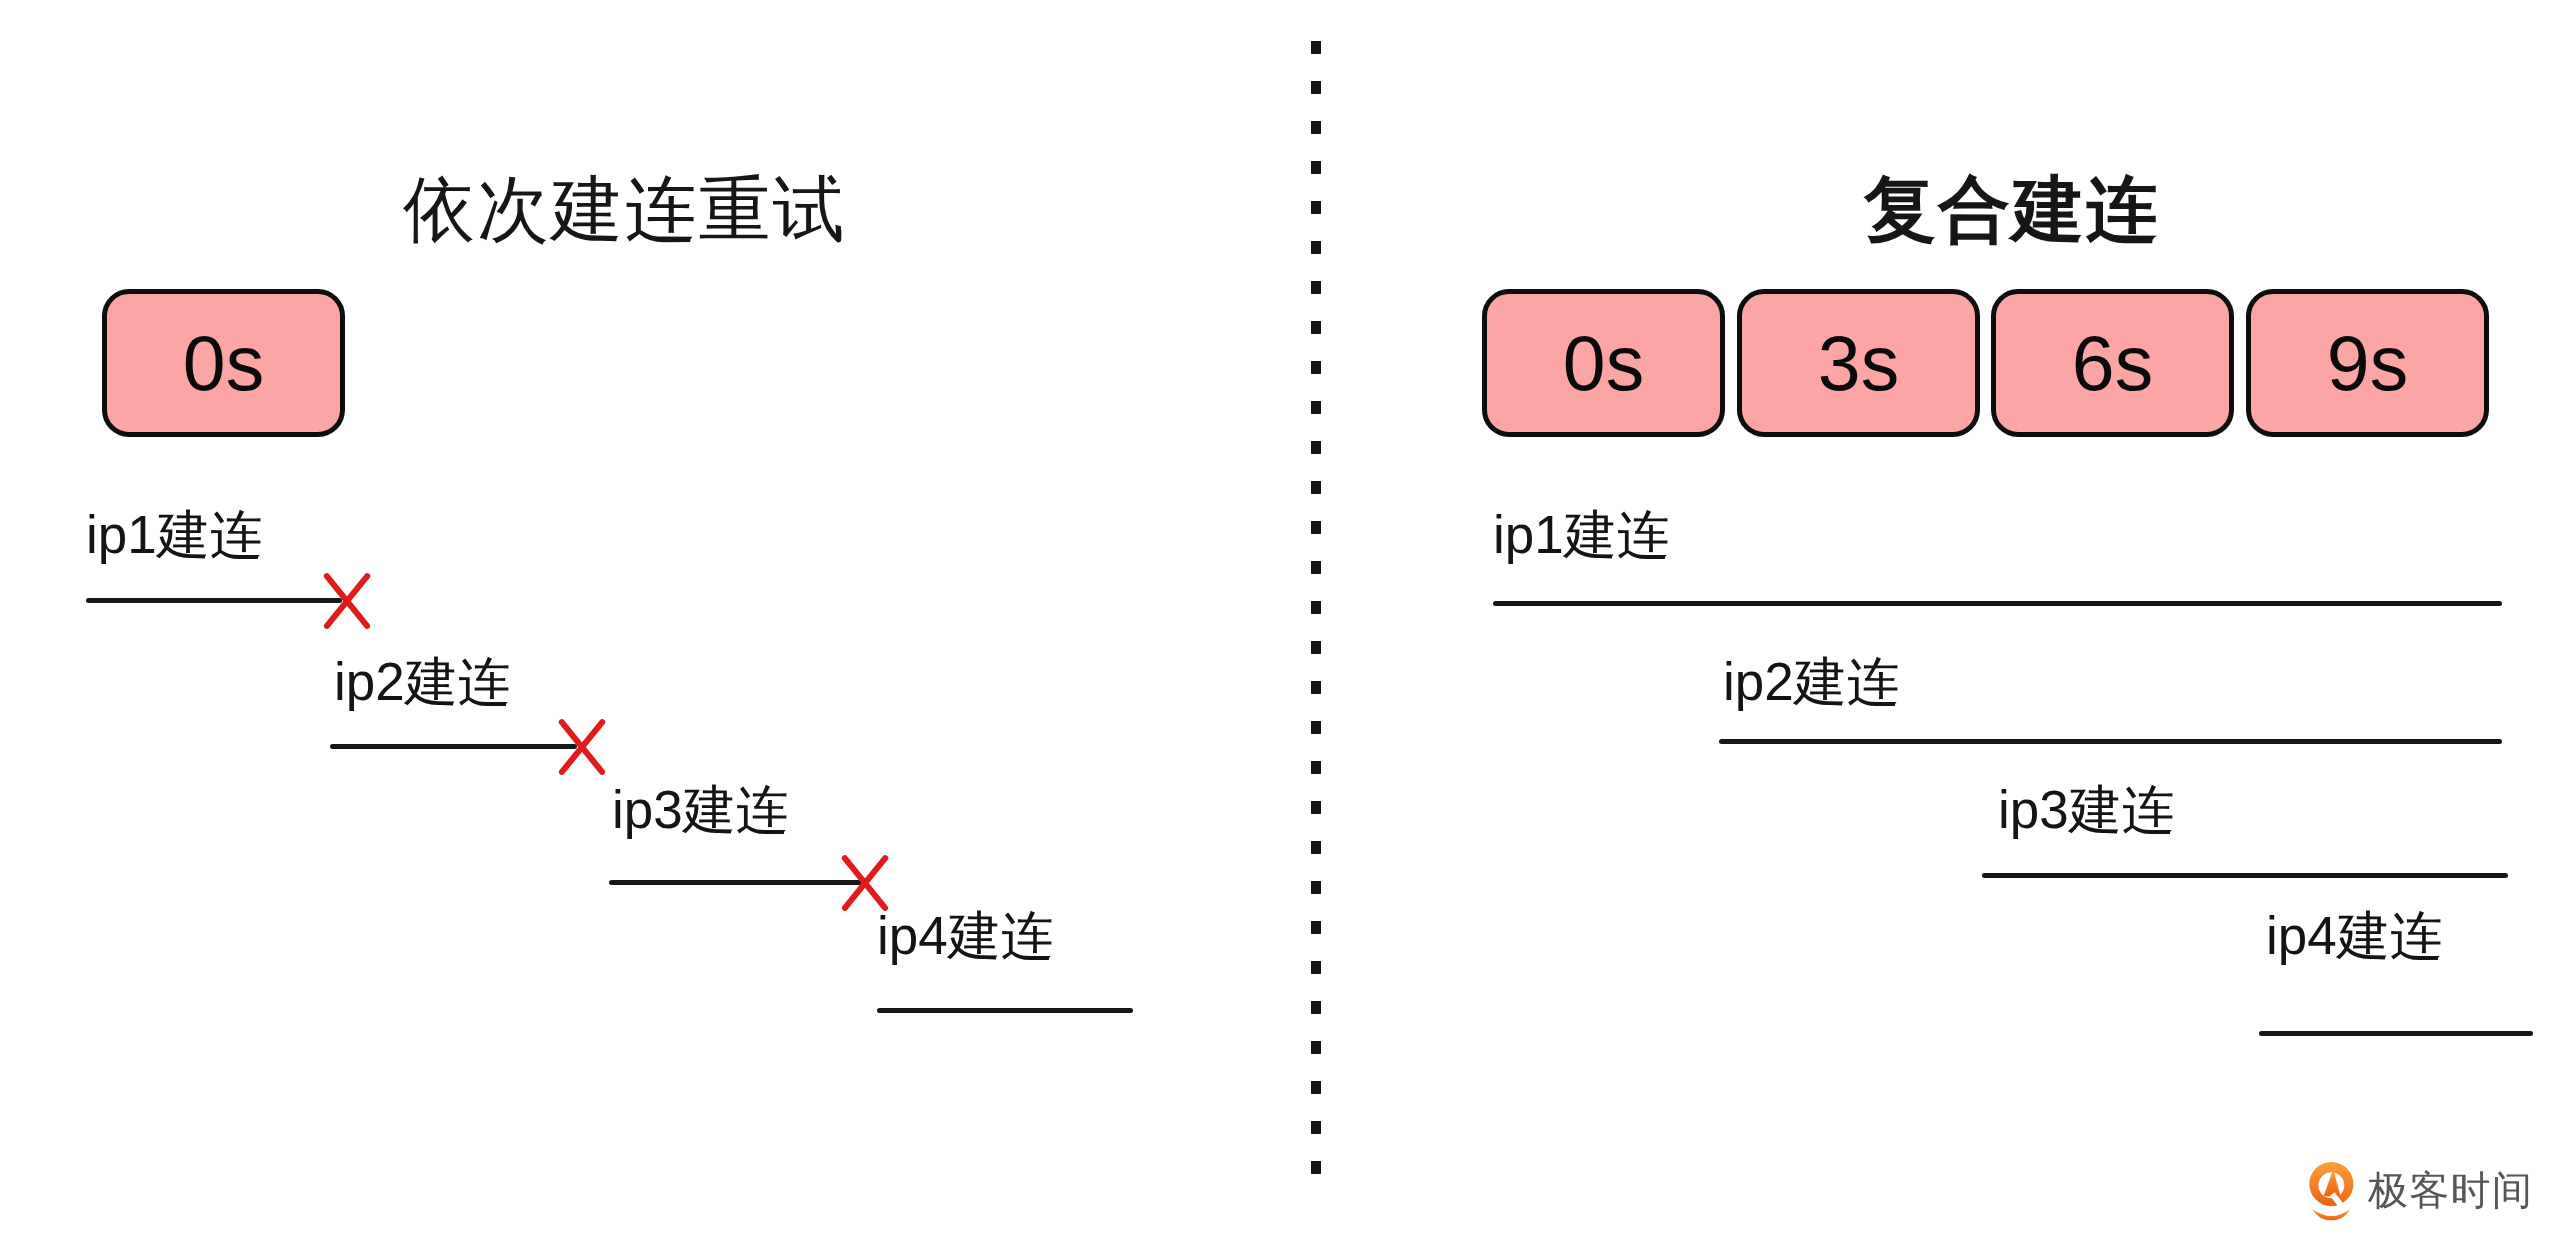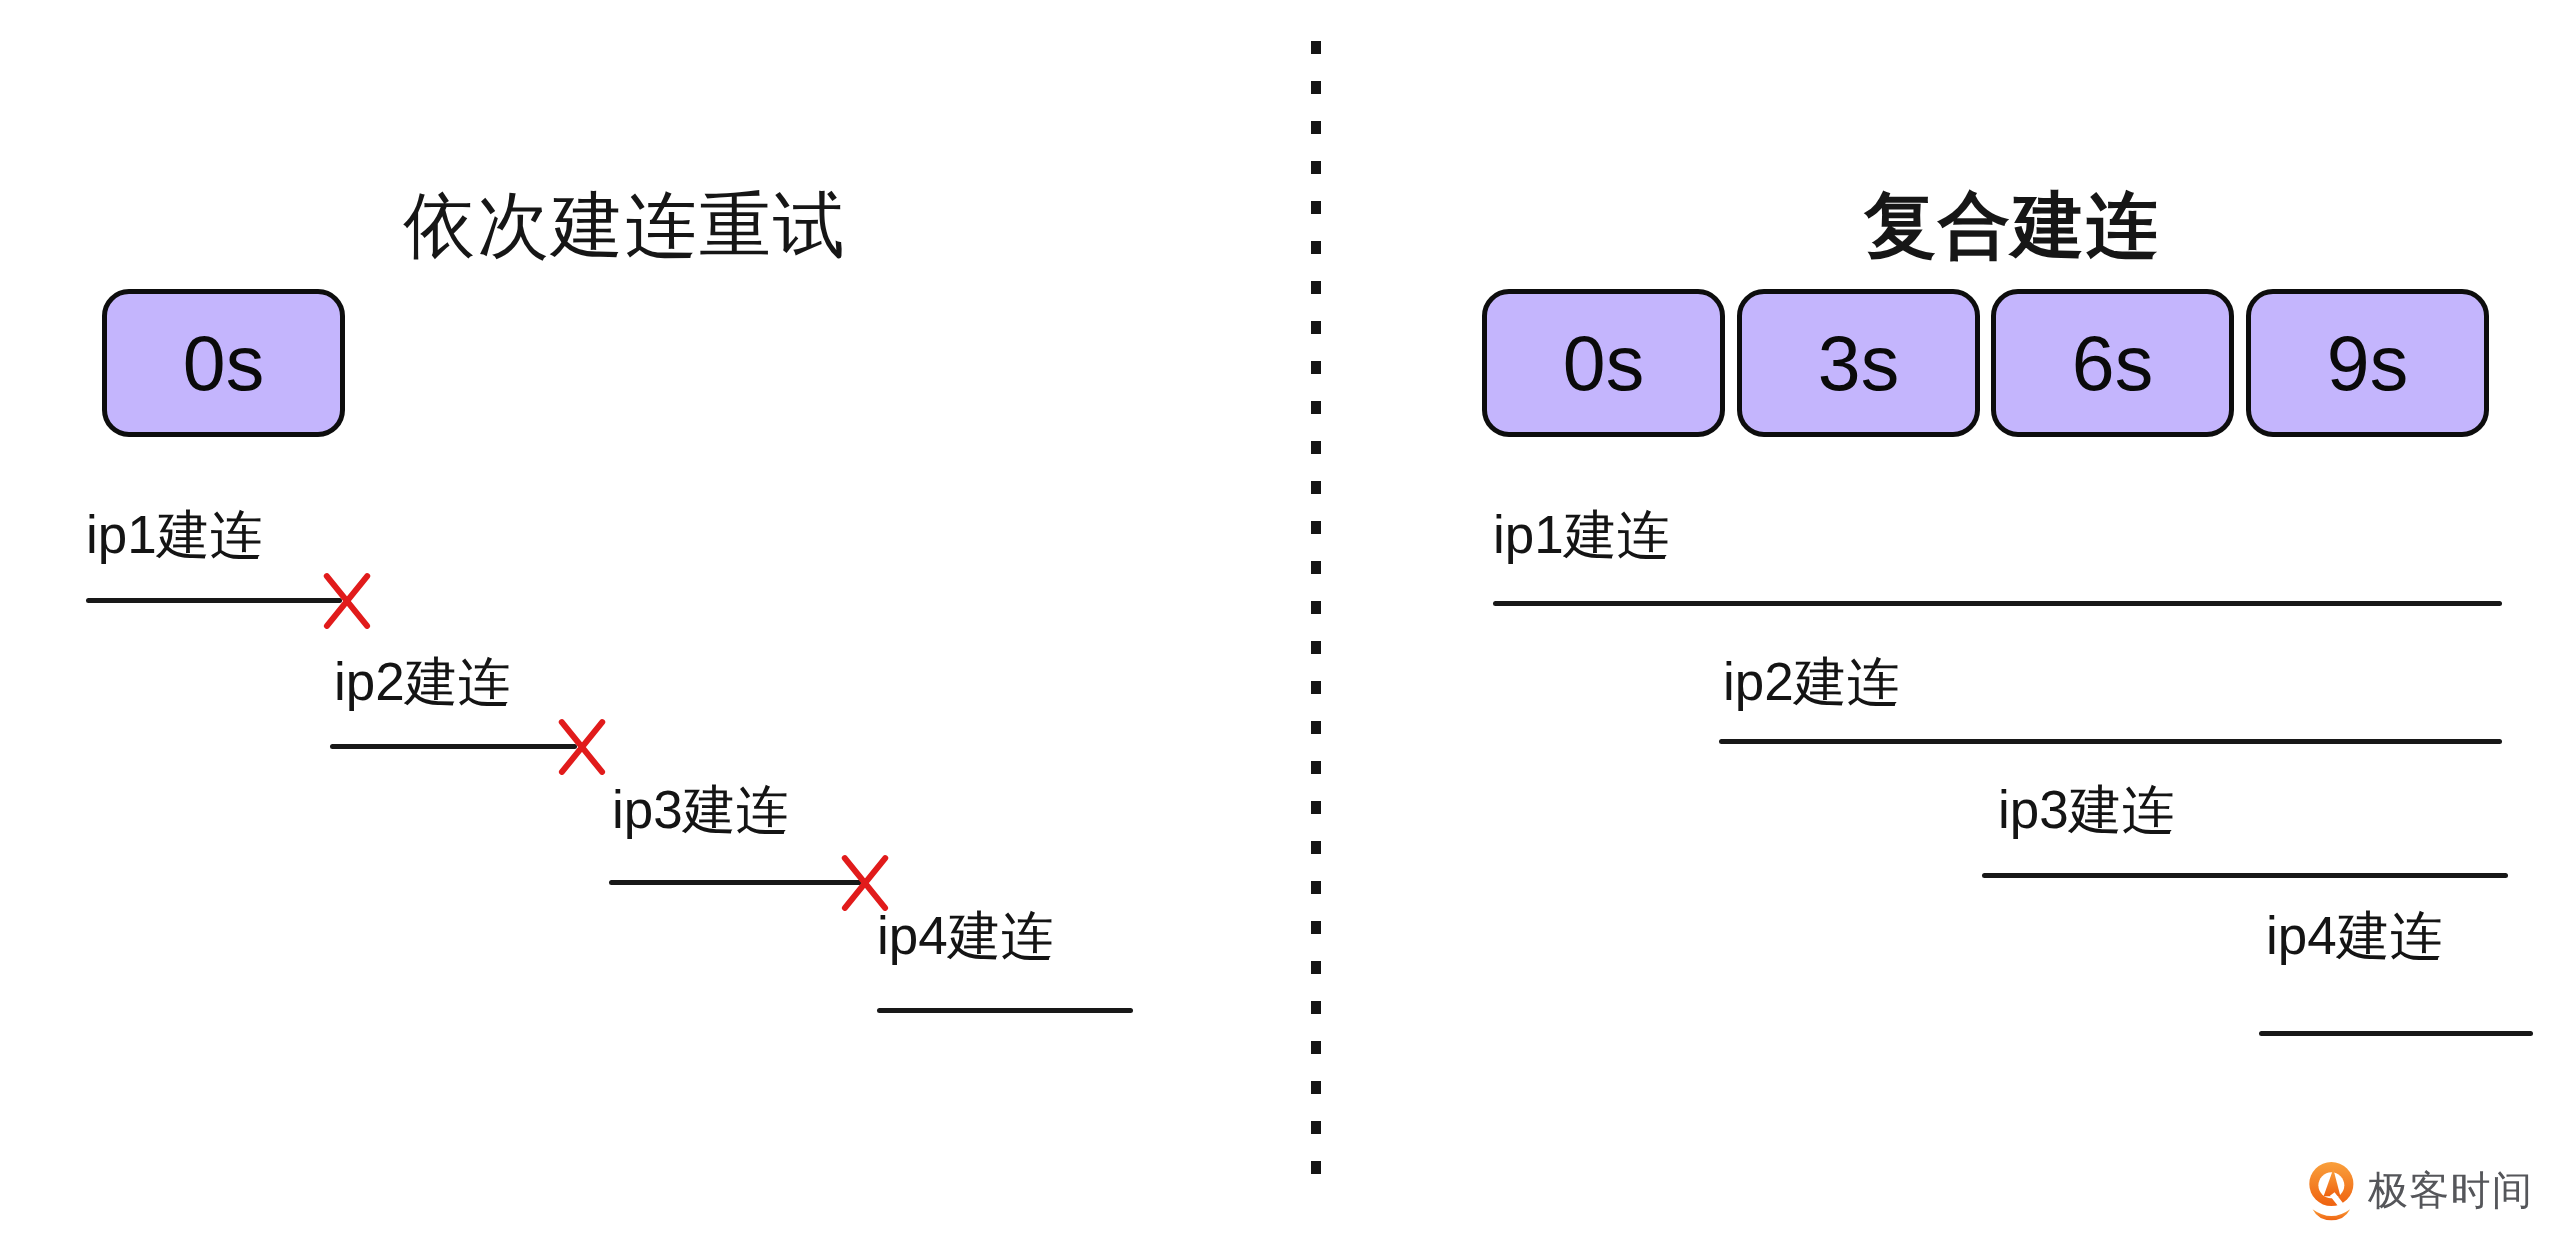--- a/index.html
+++ b/index.html
@@ -1,25 +1,25 @@
 <!DOCTYPE html>
 <html style="font-size:10.3px"><head>
 <meta charset="utf-8">
 <style>
   html,body{margin:0;padding:0;background:#ffffff;}
   body{width:2576px;height:1255px;font-family:"Liberation Sans","DejaVu Sans",sans-serif;}
   #canvas{position:relative;width:2576px;height:1255px;background:#ffffff;overflow:hidden;color:#141414;}
 
   .title{position:absolute;top:173px;font-size:72px;font-weight:500;letter-spacing:1.9px;
-         color:#161616;text-align:center;white-space:nowrap;line-height:1.0;margin-top:16px;}
+         color:#161616;text-align:left;white-space:nowrap;line-height:1.0;}
   .title-left{left:403px;width:444px;}
   .title-right{left:1864px;width:296px;font-weight:bold;}
 
   .tbox{position:absolute;top:289px;width:243px;height:148px;box-sizing:border-box;
-        background:#c4b5fd;border:5.8px solid #0d0d0d;border-radius:27px;
+        background:#fca5a5;border:5.8px solid #0d0d0d;border-radius:27px;
         display:flex;align-items:center;justify-content:center;
         font-size:77px;font-weight:500;color:#0a0a0a;line-height:1;}
 
   .iplabel{position:absolute;font-size:53px;font-weight:500;color:#141414;
            line-height:1.05;white-space:nowrap;}
 
   .tline{position:absolute;height:4.5px;background:#181818;border-radius:2.6px;}
 
   .xmark{position:absolute;width:45px;height:55px;}
   .xmark::before,.xmark::after{content:"";position:absolute;left:50%;top:50%;

